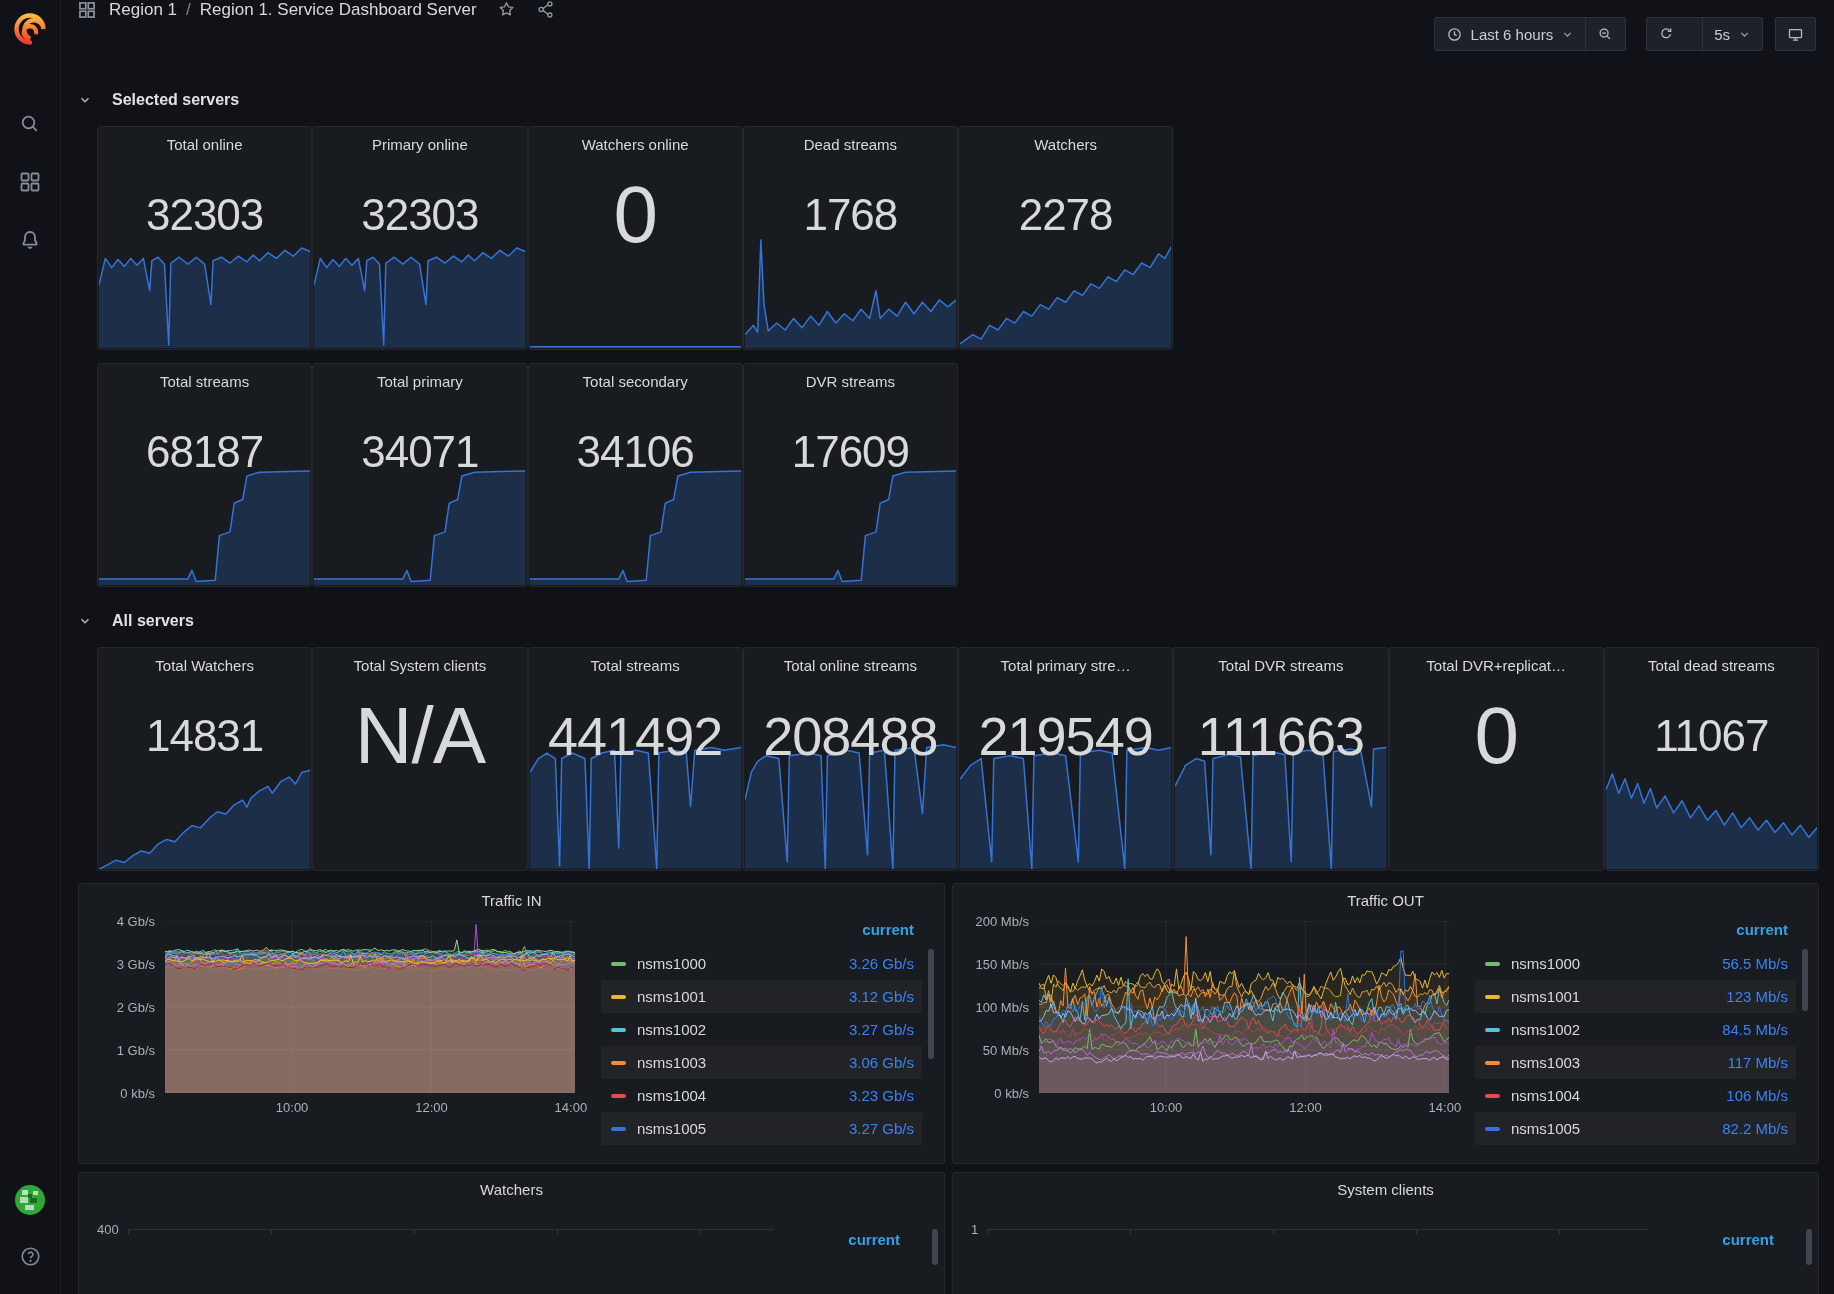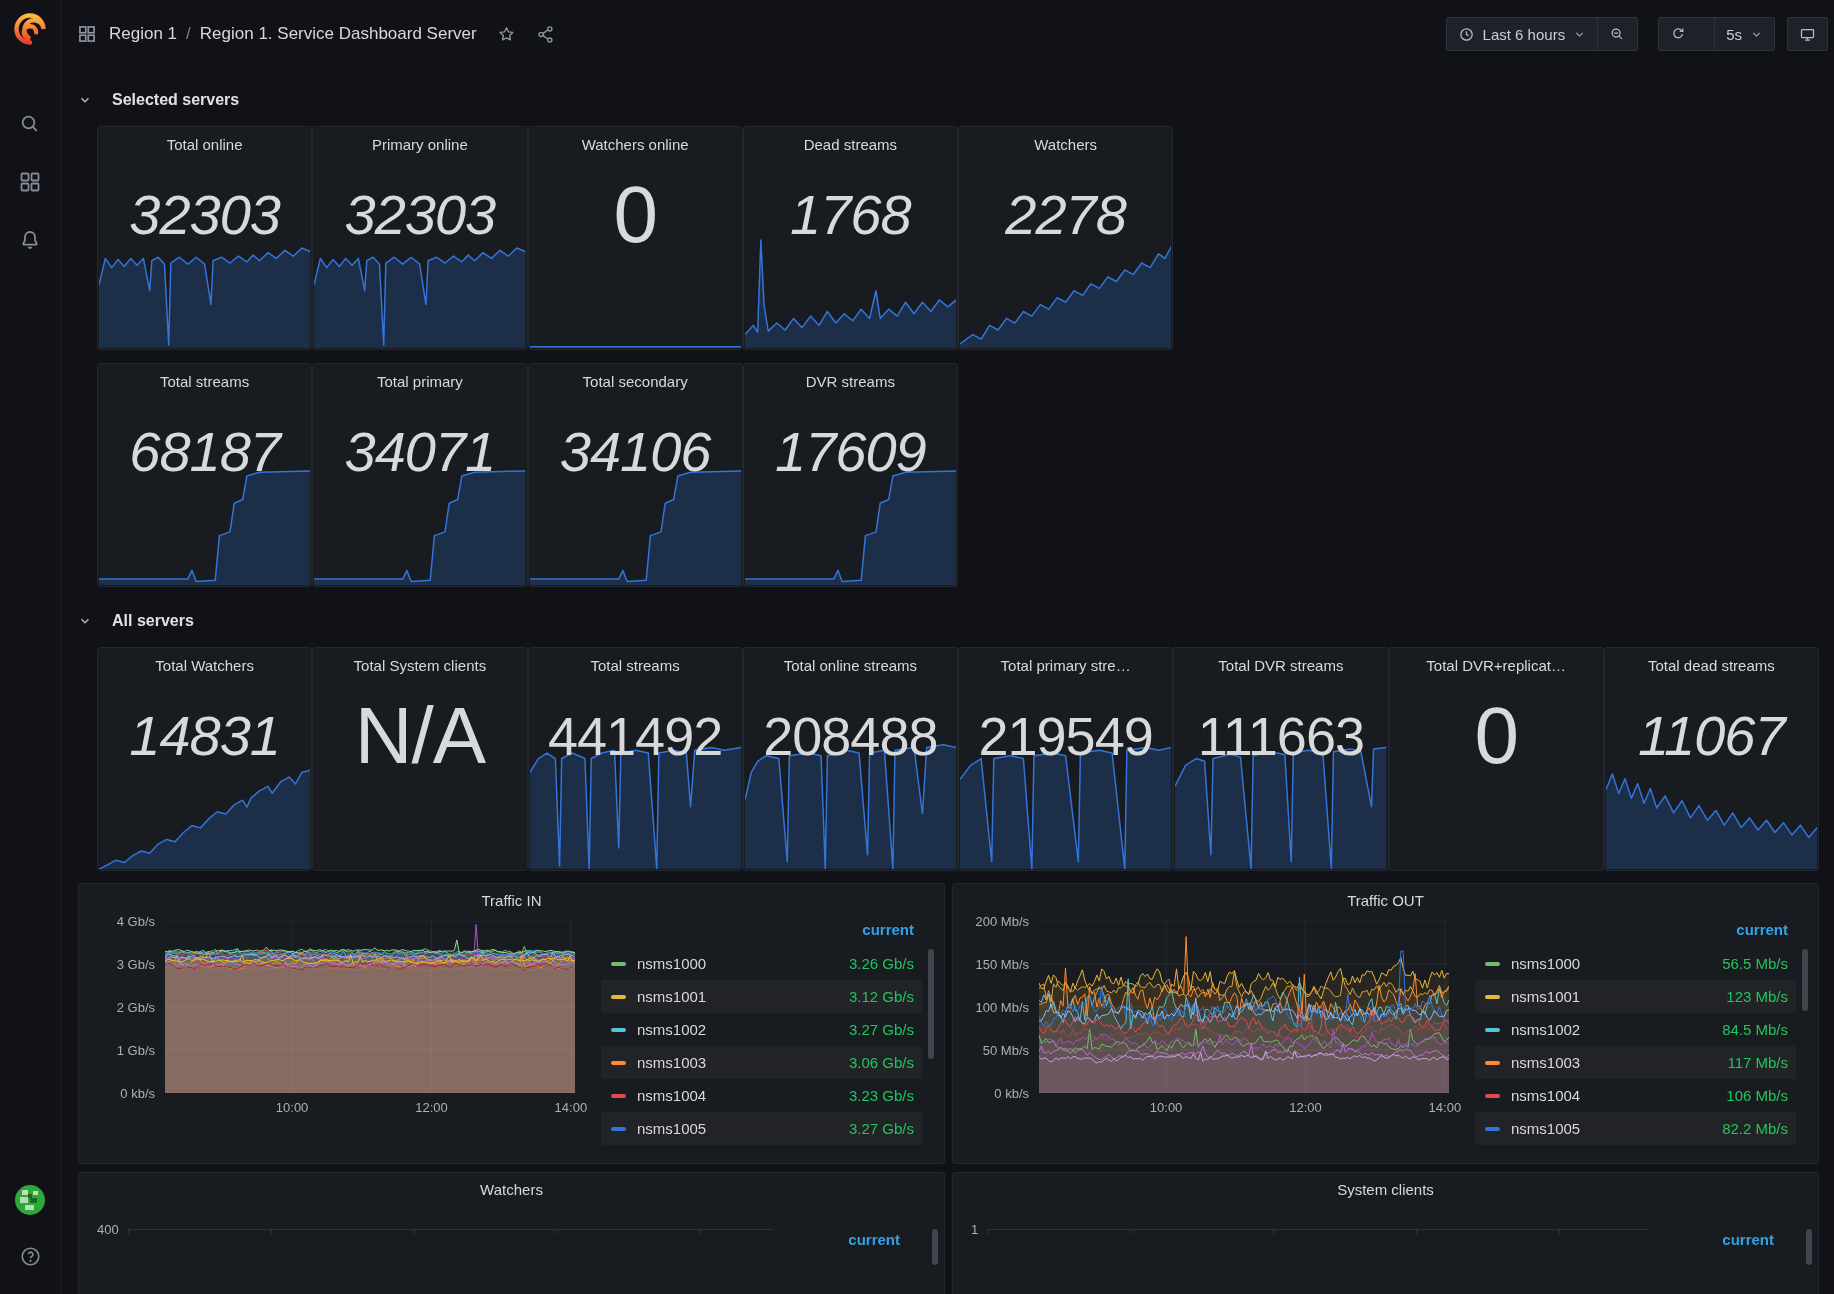--- a/index.html
+++ b/index.html
@@ -16,22 +16,22 @@
     background:#111217; border-right:1px solid #1c1e24;
     display:flex; flex-direction:column; align-items:center; z-index:5;
   }
   .logo-btn{ margin-top:12px; cursor:pointer; }
   .side-icons{ margin-top:62px; display:flex; flex-direction:column; gap:34px; align-items:center; }
   .side-icon{ width:24px; height:24px; color:#878b94; cursor:pointer; }
   .side-icon svg{ width:24px; height:24px; display:block; }
   .side-bottom{ position:absolute; bottom:26px; display:flex; flex-direction:column; gap:26px; align-items:center; }
   
   .nav{
-    margin-left:61px; height:68px; display:flex; align-items:center;
-    padding:0 6px 0 16px;
+    margin-left:61px; height:68px; display:flex; 
+    padding:0 18px 0 16px;
   }
   .crumb-icon{ width:20px; height:20px; color:#8e949e; margin-right:12px; }
   .crumb-icon svg{ width:20px; height:20px; display:block; }
   .crumb{ font-size:17px; color:#d8d9da; cursor:pointer; white-space:nowrap; }
   .crumb-sep{ color:#7b8087; margin:0 9px; font-size:17px; }
   .nav-mini-icon{ width:19px; height:19px; color:#9097a0; margin-left:20px; cursor:pointer; }
   .nav-mini-icon svg{ width:19px; height:19px; display:block; }
   .nav-right{ margin-left:auto; display:flex; align-items:center; }
   .btn-group{ display:flex; align-items:stretch; height:34px; background:#1e2228; border:1px solid #2e323a; border-radius:2px; overflow:hidden; }
   .btn{ display:flex; align-items:center; gap:8px; padding:0 11px; color:#c9ced6; font-size:15px; font-weight:500; cursor:pointer; }
@@ -56,21 +56,21 @@
   .panel{ background:#181b1f; border:1px solid #24272d; border-radius:3px; }
   .stat-panel{ position:relative; overflow:hidden; }
   .panel-title{
     padding:9px 10px 0; text-align:center; font-size:15px; font-weight:500; color:#d8d9da;
     white-space:nowrap; overflow:hidden; text-overflow:ellipsis; cursor:pointer;
   }
   .stat-value{
     position:absolute; left:0; right:0; top:88px; transform:translateY(-50%);
     text-align:center; font-weight:500; color:#d8d9da; line-height:1; letter-spacing:-1px; z-index:2;
   }
-  .stat-value.lg{ font-size:56px;font-style:italic; }
+  .stat-value.lg{ font-size:44px; }
   .stat-value.md{ font-size:54px; }
   .stat-value.xl{ font-size:80px; }
   .spark{ position:absolute; bottom:1px; left:1px; right:1px; z-index:1; }
   .spark svg{ width:100%; height:100%; display:block; }
   
   .graph-row{ margin-top:12px; display:grid; grid-template-columns:1fr 1fr; gap:7px; height:281px; }
   .graph-panel{ position:relative; overflow:hidden; }
   .graph-title{ margin-top:8px; text-align:center; font-size:15px; font-weight:500; color:#d8d9da; cursor:pointer; }
   .graph-body{ display:flex; padding:12px 10px 0 8px; }
   .yaxis{ width:78px; position:relative; height:172px; flex:none; }
@@ -78,21 +78,21 @@
   .plot{ width:410px; flex:none; }
   .plot-svg{ width:410px; height:172px; }
   .xaxis{ position:relative; height:26px; }
   .xaxis span{ position:absolute; top:7px; transform:translateX(-50%); font-size:13px; color:#abb1b9; }
   .legend{ flex:1; margin-left:26px; position:relative; padding-right:12px; }
   .legend-head{ height:26px; text-align:right; padding-right:8px; font-size:15px; font-weight:700; color:#33a2e5; }
   .legend-row{ display:flex; align-items:center; height:33px; padding:0 8px 0 10px; border-radius:2px; cursor:pointer; }
   .legend-row.alt{ background:rgba(255,255,255,0.04); }
   .swatch{ width:15px; height:4px; border-radius:2px; margin-right:11px; flex:none; }
   .lname{ font-size:15px; color:#d8d9da; }
-  .lval{ margin-left:auto; font-size:15px; color:#22c55e; }
+  .lval{ margin-left:auto; font-size:15px; color:#3b82f6; }
   .scroll-thumb{ position:absolute; width:6px; border-radius:3px; background:#41454e; cursor:pointer; }
   
   .bottom-row{ margin-top:8px; display:grid; grid-template-columns:1fr 1fr; gap:7px; height:200px; }
   .bottom-panel{ position:relative; overflow:hidden; }
   .b-axis{ display:flex; align-items:center; margin:24px 170px 0 18px; }
   .b-tick{ font-size:13px; color:#abb1b9; margin-right:9px; }
   .b-line{ position:relative; flex:1; height:1px; background:#2c3235; }
   .b-line::after{
     content:""; position:absolute; top:1px; left:0; right:0; height:4px;
     background:repeating-linear-gradient(90deg,#2c3235 0 1px,transparent 1px 143px);

